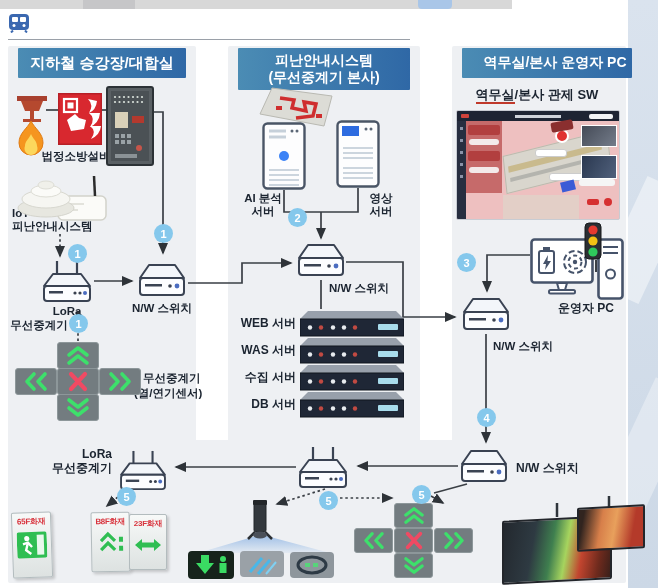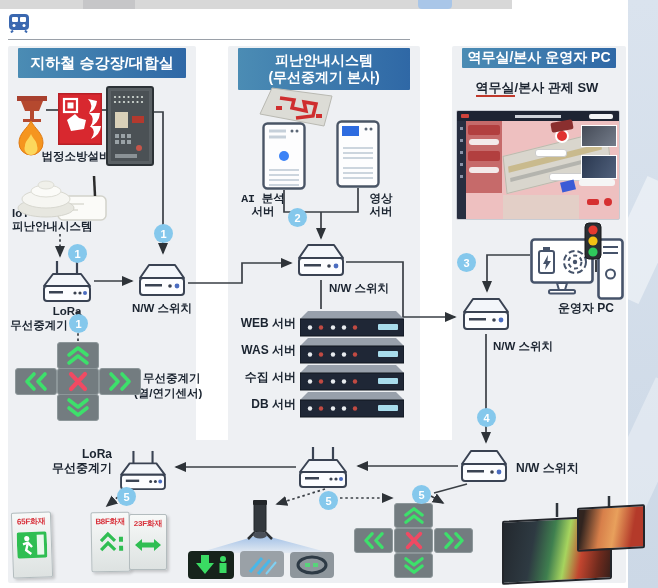--- a/index.html
+++ b/index.html
@@ -61,21 +61,21 @@
   <div class="panel" style="left:452px;top:46px;width:174px;height:434px;"></div>
   <div class="panel" style="left:8px;top:440px;width:618px;height:143px;"></div>
 
   <div class="phead" style="left:18px;top:48px;width:168px;height:30px;font-size:15px;">
     <span>지하철 승강장/대합실</span>
   </div>
   <div class="phead" style="left:238px;top:48px;width:172px;height:42px;font-size:14px;">
     <span>피난안내시스템</span>
     <span>(무선중계기 본사)</span>
   </div>
-  <div class="phead" style="left:462px;top:48px;width:154px;height:20px;font-size:14px;">
+  <div class="phead" style="left:462px;top:48px;width:154px;height:30px;font-size:14px;padding-left:16px;">
     <span>역무실/본사 운영자 PC</span>
   </div>
 
   <svg class="conn" width="658" height="588" viewBox="0 0 658 588">
     <defs>
       <marker id="ah" markerWidth="9" markerHeight="8" refX="6" refY="3" orient="auto">
         <path d="M0,0 L7,3 L0,6 Z" fill="#2e3338"></path>
       </marker>
     </defs>
     <g stroke="#3a3f45" stroke-width="1.7" fill="none">
@@ -271,21 +271,21 @@
         <circle cx="35" cy="9" r="1.5" fill="#5b6676"></circle>
         <line x1="7" y1="28" x2="37" y2="28" stroke="#ccd5de" stroke-width="2"></line>
         <line x1="7" y1="33" x2="37" y2="33" stroke="#ccd5de" stroke-width="2"></line>
         <line x1="7" y1="38" x2="37" y2="38" stroke="#ccd5de" stroke-width="2"></line>
         <line x1="7" y1="48" x2="37" y2="48" stroke="#ccd5de" stroke-width="2"></line>
         <line x1="7" y1="53" x2="37" y2="53" stroke="#ccd5de" stroke-width="2"></line>
         <line x1="7" y1="58" x2="37" y2="58" stroke="#ccd5de" stroke-width="2"></line>
       </svg>
   </div>
   <div class="lbl c" style="left:236px;top:192px;width:54px;font-size:11.5px;">
-    <span style="display:block;font-family:Liberation Mono, monospace;">AI 분석</span>
+    <span style="display:block;">AI 분석</span>
     <span style="display:block;">서버</span>
   </div>
   <div class="lbl c" style="left:362px;top:192px;width:38px;font-size:11.5px;">
     <span style="display:block;">영상</span>
     <span style="display:block;">서버</span>
   </div>
 
   <div class="dev" style="left:296px;top:242px;">
     <svg width="50" height="38" viewBox="0 0 48 38">
         <polygon points="11,3 37,3 46,16 2,16" fill="#f3f6fa" stroke="#3a4353" stroke-width="2" stroke-linejoin="round"></polygon>
@@ -335,21 +335,21 @@
         <polygon points="8,0 96,0 104,8 0,8" fill="#98a0ab"></polygon>
         <rect x="0" y="8" width="104" height="17" fill="#1f2736" stroke="#10161f"></rect>
         <circle cx="10" cy="16.5" r="2.2" fill="#e8ecef"></circle>
         <circle cx="21" cy="16.5" r="2.2" fill="#c14a42"></circle>
         <circle cx="33" cy="16.5" r="2.2" fill="#e8ecef"></circle>
         <circle cx="44" cy="16.5" r="2.2" fill="#e8ecef"></circle>
         <circle cx="55" cy="16.5" r="2.2" fill="#c14a42"></circle>
         <rect x="78" y="13" width="20" height="6" rx="1" fill="#a8dcec"></rect>
       </svg></div>
 
-  <div class="lbl c" style="left:456px;top:81px;width:162px;font-size:13px;">
+  <div class="lbl c" style="left:456px;top:88px;width:162px;font-size:13px;">
     <span style="border-bottom:2px solid #c0392b;">역무실</span><span>/본사 관제 SW</span>
   </div>
 
   <div class="shot" style="left:456px;top:110px;width:162px;height:108px;">
     <div style="left:0;top:0;width:162px;height:10px;background:#1e2433;"></div>
     <div style="left:4px;top:3px;width:8px;height:4px;background:#d0433b;border-radius:1px;"></div>
     <div style="left:58px;top:4px;width:46px;height:3px;background:#cfd3da;"></div>
     <div style="left:132px;top:2.5px;width:24px;height:5px;background:#f2f3f5;border-radius:2px;"></div>
     <div style="left:0;top:10px;width:9px;height:98px;background:#272e40;"></div>
     <div style="left:3px;top:16px;width:3px;height:60px;background:repeating-linear-gradient(180deg,#8b93a8 0 3px,transparent 3px 12px);"></div>

